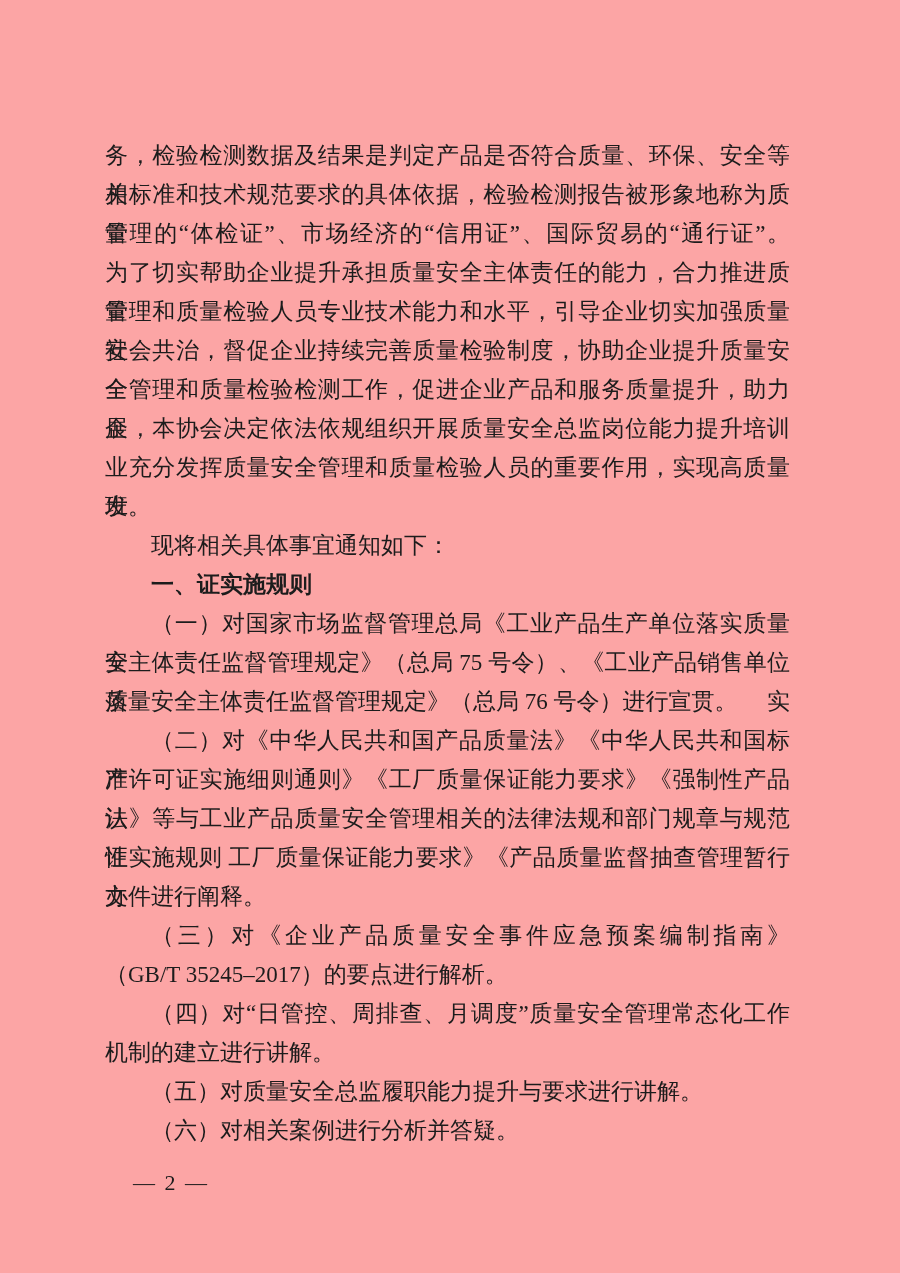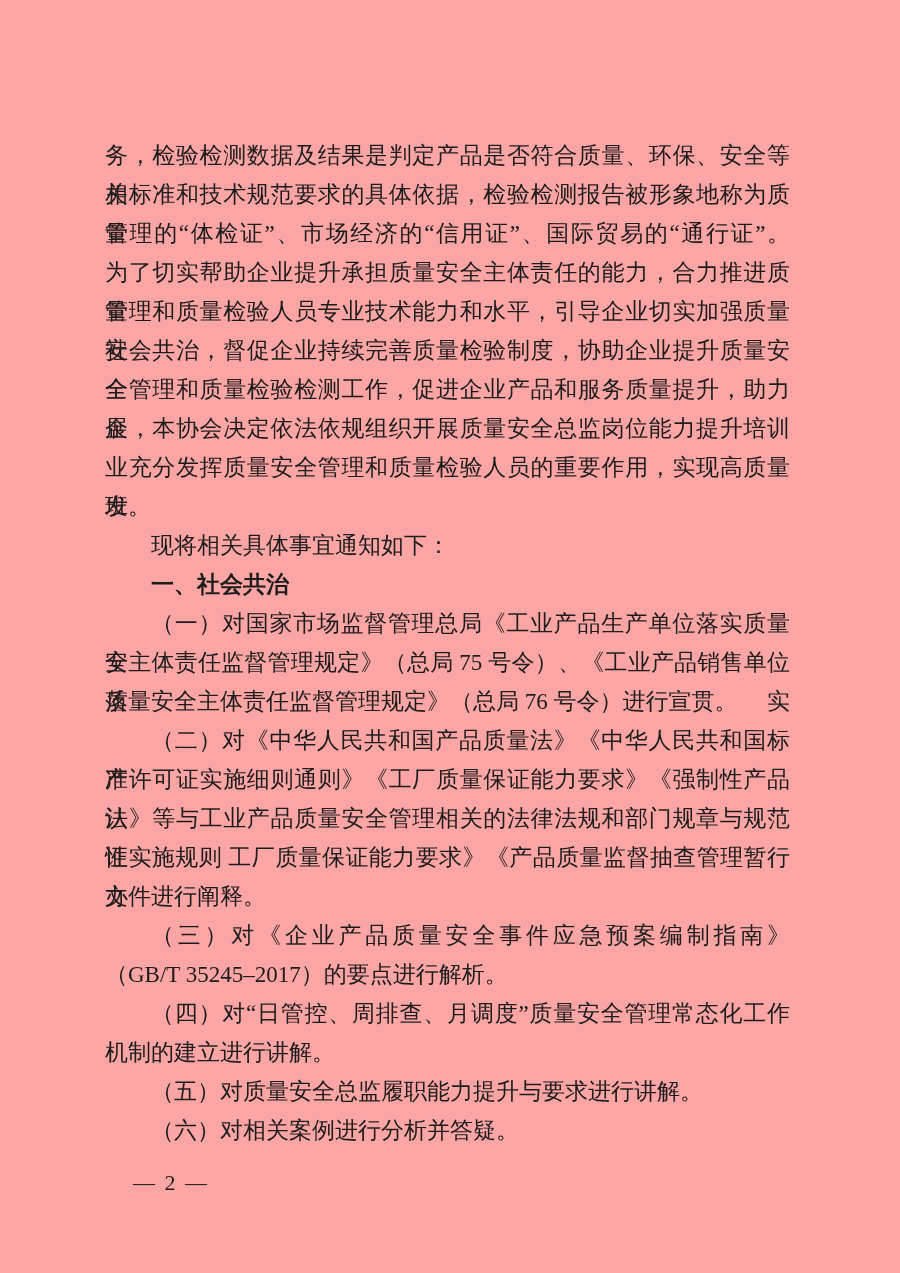--- a/index.html
+++ b/index.html
@@ -63,21 +63,21 @@
     <div class="line jfull">关标准和技术规范要求的具体依据，检验检测报告被形象地称为质量</div>
     <div class="line jfull">管理的“体检证”、市场经济的“信用证”、国际贸易的“通行证”。</div>
     <div class="line jfull">为了切实帮助企业提升承担质量安全主体责任的能力，合力推进质量</div>
     <div class="line jfull">管理和质量检验人员专业技术能力和水平，引导企业切实加强质量安</div>
     <div class="line jfull">社会共治，督促企业持续完善质量检验制度，协助企业提升质量安全</div>
     <div class="line jfull">全管理和质量检验检测工作，促进企业产品和服务质量提升，助力企</div>
     <div class="line jfull">展，本协会决定依法依规组织开展质量安全总监岗位能力提升培训</div>
     <div class="line jfull">业充分发挥质量安全管理和质量检验人员的重要作用，实现高质量发</div>
     <div class="line">班。</div>
     <div class="line indent">现将相关具体事宜通知如下：</div>
-    <div class="line indent bold">一、社会共治</div>
+    <div class="line indent bold">一、证实施规则</div>
     <div class="line indent jfull">（一）对国家市场监督管理总局《工业产品生产单位落实质量安</div>
     <div class="line jfull">全主体责任监督管理规定》（总局 75 号令）、《工业产品销售单位落实</div>
     <div class="line">质量安全主体责任监督管理规定》（总局 76 号令）进行宣贯。</div>
     <div class="line indent jfull">（二）对《中华人民共和国产品质量法》《中华人民共和国标准</div>
     <div class="line jfull">产许可证实施细则通则》《工厂质量保证能力要求》《强制性产品认</div>
     <div class="line jfull">法》等与工业产品质量安全管理相关的法律法规和部门规章与规范性</div>
     <div class="line jfull">证实施规则 工厂质量保证能力要求》《产品质量监督抽查管理暂行办</div>
     <div class="line">文件进行阐释。</div>
     <div class="line indent jfull">（三）对《企业产品质量安全事件应急预案编制指南》</div>
     <div class="line">（GB/T 35245–2017）的要点进行解析。</div>

